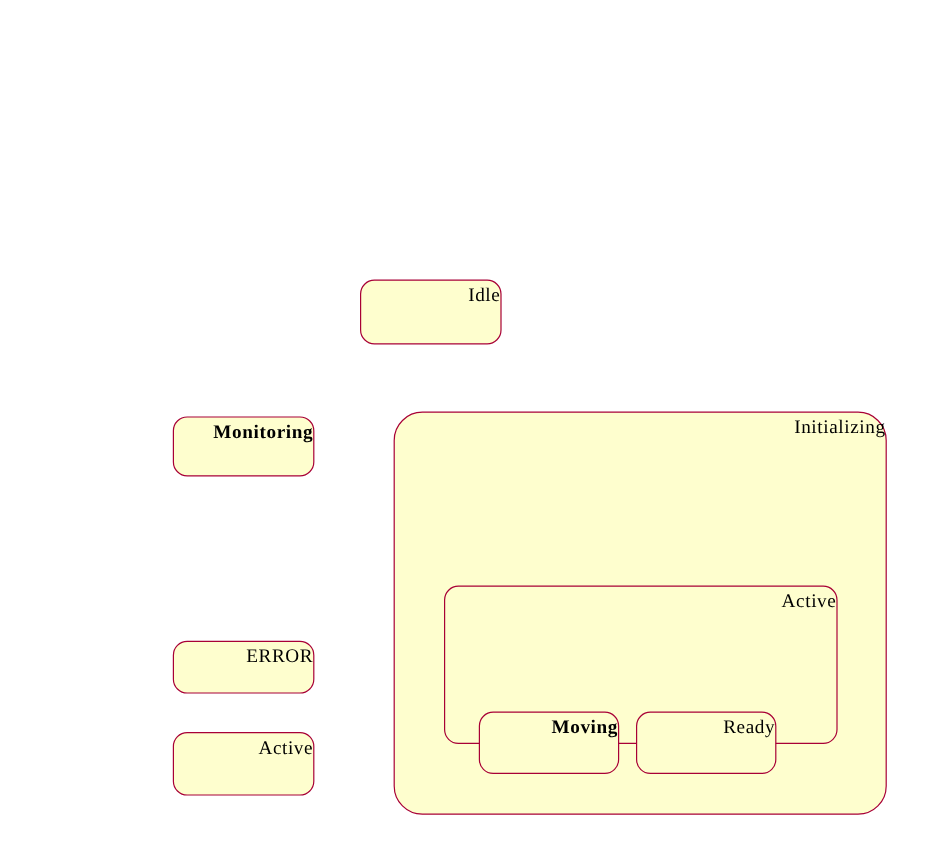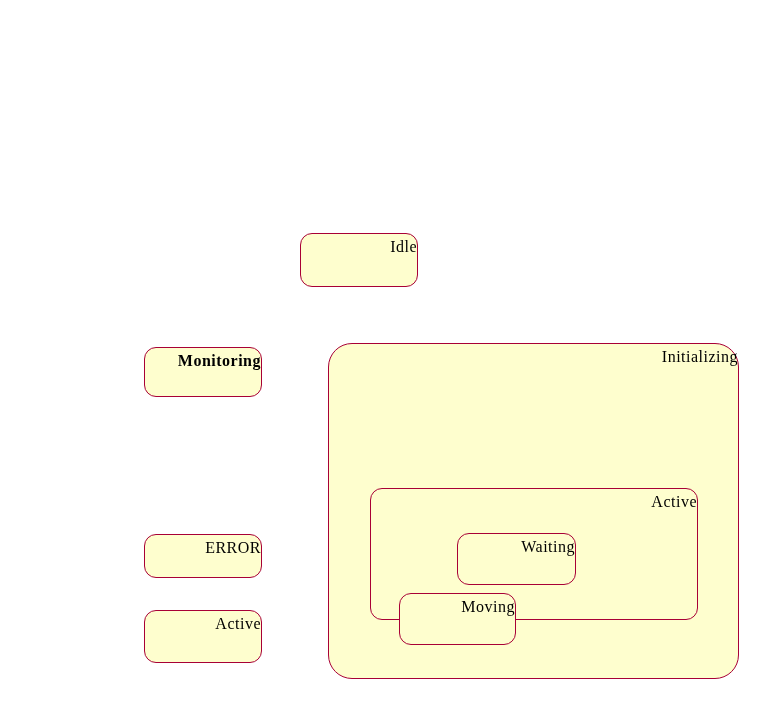--- a/index.html
+++ b/index.html
@@ -36,21 +36,21 @@
   .st-idle       { left: 300px; top: 233px; width: 118px; height: 54px; }
   .st-monitoring { left: 144px; top: 347px; width: 118px; height: 50px; font-weight: bold; }
   .st-error      { left: 144px; top: 534px; width: 118px; height: 44px; }
   .st-timeout    { left: 144px; top: 610px; width: 118px; height: 53px; }
   
   .st-initializing { left: 328px; top: 343px; width: 411px; height: 336px; border-radius: 24px; }
   
   .st-active  { left: 41px; top: 144px; width: 328px; height: 132px; }
   
   .st-waiting { left: 86px;  top: 44px;  width: 119px; height: 52px; }
-  .st-moving  { left: 28px;  top: 104px; width: 117px; height: 52px; }
+  .st-moving  { left: 28px;  top: 104px; width: 117px; height: 52px; font-weight: bold; }
   .st-ready   { left: 159px; top: 104px; width: 117px; height: 52px; }
 </style>
 </head>
 <body>
 
 <div class="canvas">
 
   <div class="state st-idle">
     <span class="state-label">Idle</span>
   </div>
@@ -58,28 +58,28 @@
   <div class="state st-monitoring">
     <span class="state-label">Monitoring</span>
   </div>
 
   <div class="state st-initializing">
     <span class="state-label">Initializing</span>
 
     <div class="state st-active">
       <span class="state-label">Active</span>
 
-      <div class="state st-waiting">
-        <span class="state-label">Waiting</span>
-      </div>
 
       <div class="state st-moving">
         <span class="state-label">Moving</span>
       </div>
 
+      <div class="state st-ready">
+        <span class="state-label">Ready</span>
+      </div>
     </div>
   </div>
 
   <div class="state st-error">
     <span class="state-label">ERROR</span>
   </div>
 
   <div class="state st-timeout">
     <span class="state-label">Active</span>
   </div>

